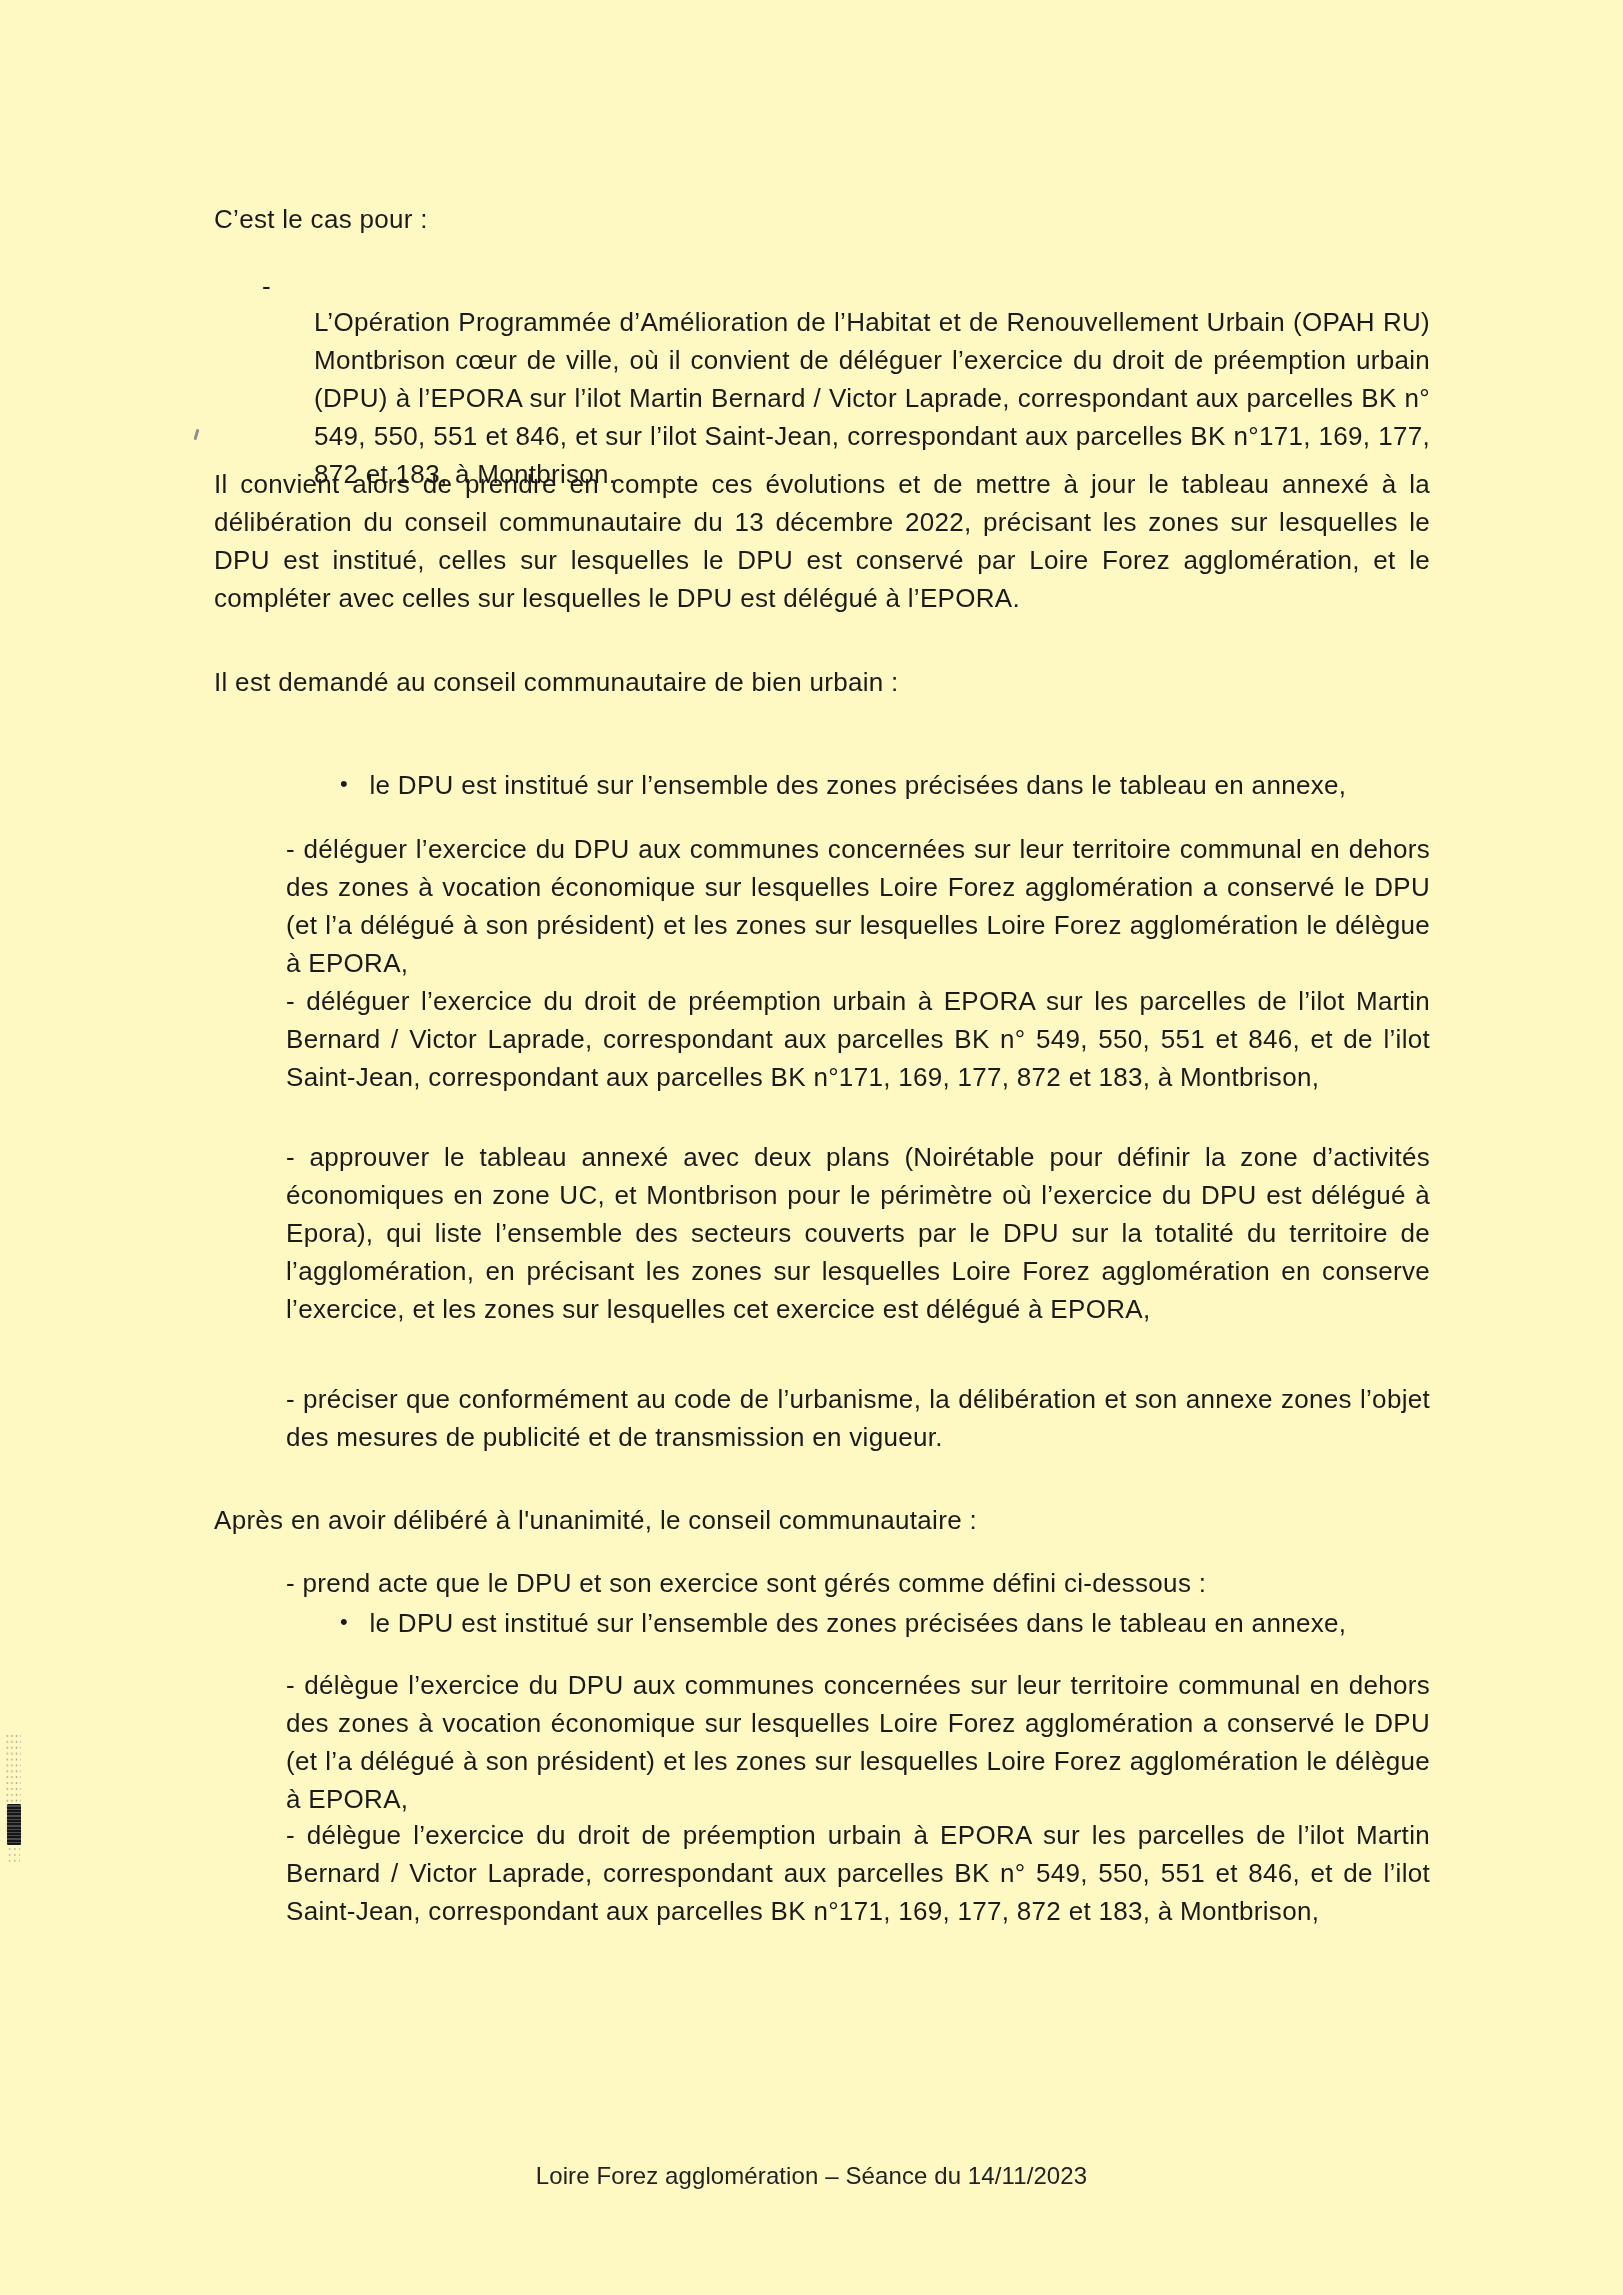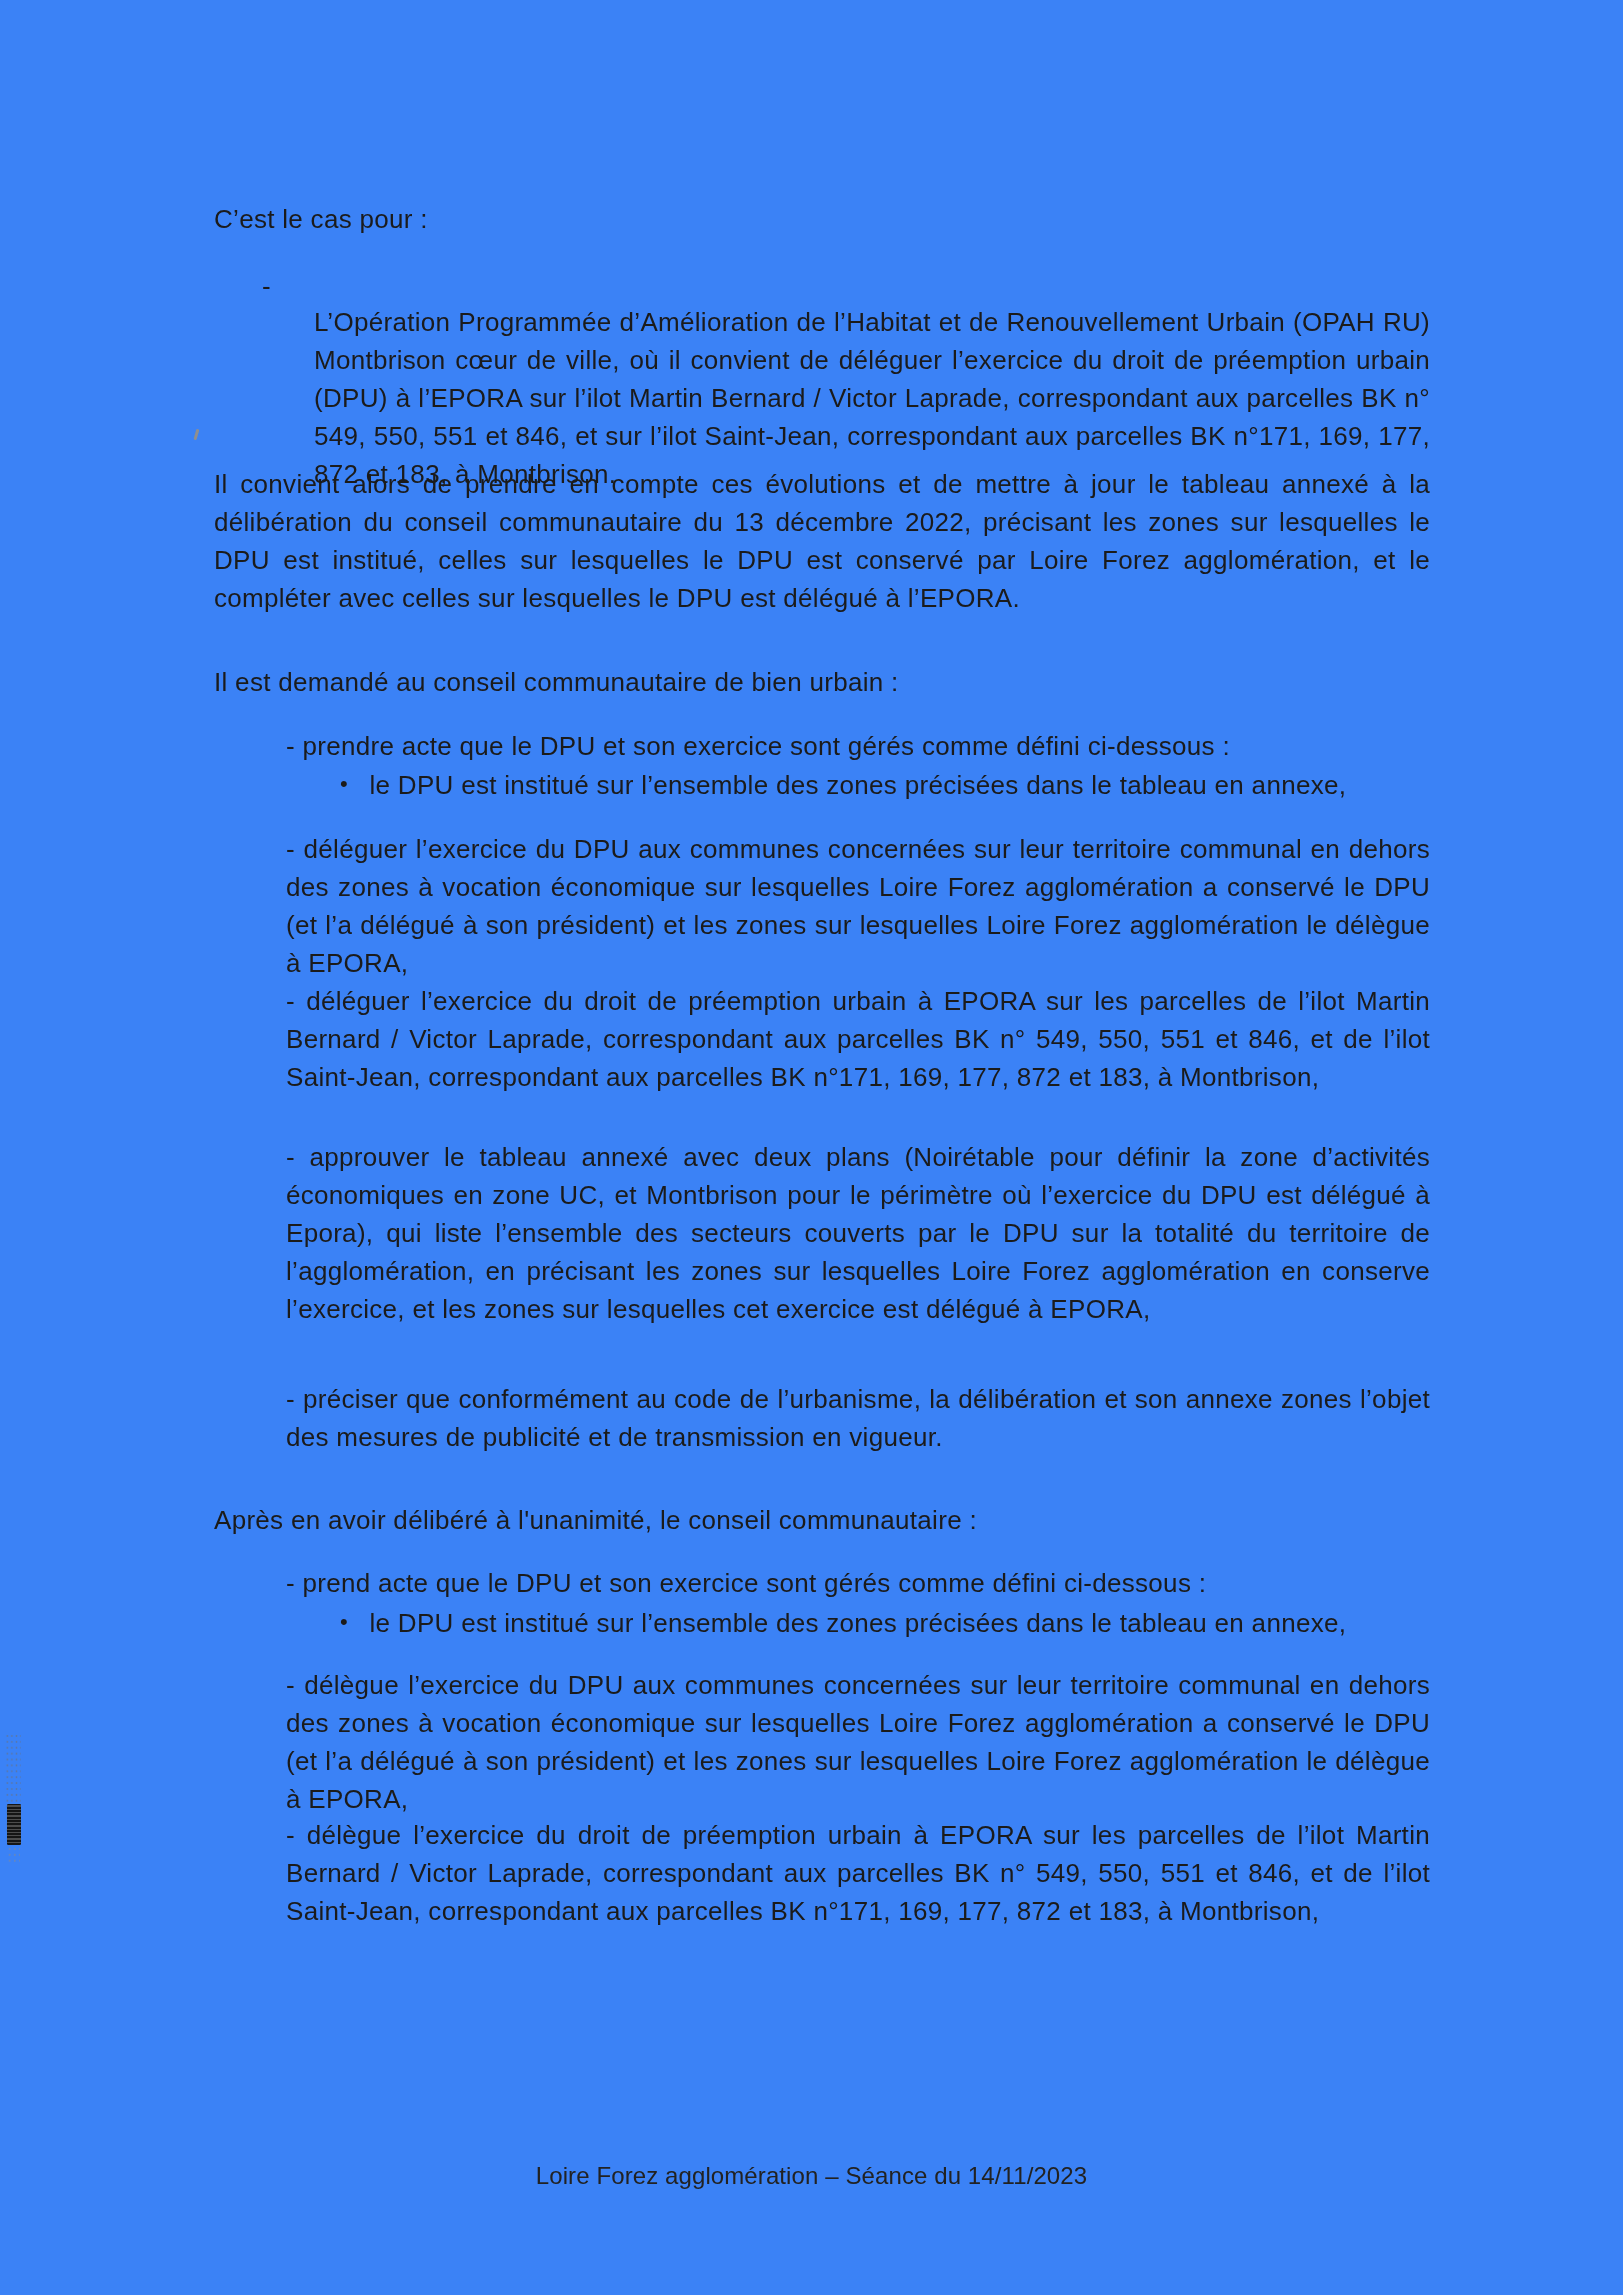--- a/index.html
+++ b/index.html
@@ -1,20 +1,20 @@
 <!DOCTYPE html>
 <html style="font-size:10.5px"><head>
 <meta charset="utf-8">
 <style>
   html,body{margin:0;padding:0;background:#e8e8e8;}
   .page{
     position:relative;
     width:1623px;
     height:2295px;
-    background:#3b82f6;
+    background:#fef9c3;
     font-family:"Liberation Sans", sans-serif;
     color:#1b1b1b;
     font-size:26px;
     line-height:38px;
     letter-spacing:0.3px;
     overflow:hidden;
   }
   .b{position:absolute;text-align:justify;}
   
   #intro{left:214px;top:200px;width:1216px;text-align:left;}
@@ -71,21 +71,20 @@
 
   <div id="case" class="b">
     <span class="marker">-</span>
     <div class="txt">L’Opération Programmée d’Amélioration de l’Habitat et de Renouvellement Urbain (OPAH RU) Montbrison cœur de ville, où il convient de déléguer l’exercice du droit de préemption urbain (DPU) à l’EPORA sur l’ilot Martin Bernard / Victor Laprade, correspondant aux parcelles BK n° 549, 550, 551 et 846, et sur l’ilot Saint-Jean, correspondant aux parcelles BK n°171, 169, 177, 872 et 183, à Montbrison.</div>
   </div>
 
   <div id="para-update" class="b">Il convient alors de prendre en compte ces évolutions et de mettre à jour le tableau annexé à la délibération du conseil communautaire du 13 décembre 2022, précisant les zones sur lesquelles le DPU est institué, celles sur lesquelles le DPU est conservé par Loire Forez agglomération, et le compléter avec celles sur lesquelles le DPU est délégué à l’EPORA.</div>
 
   <div id="req-head" class="b">Il est demandé au conseil communautaire de bien urbain :</div>
 
-  <div id="req1" class="b">- prendre acte que le DPU et son exercice sont gérés comme défini ci-dessous :</div>
 
   <div id="req-b1" class="b">
     <span class="bullet">•</span>
     <div class="txt">le DPU est institué sur l’ensemble des zones précisées dans le tableau en annexe,</div>
   </div>
 
   <div id="req2" class="b">- déléguer l’exercice du DPU aux communes concernées sur leur territoire communal en dehors des zones à vocation économique sur lesquelles Loire Forez agglomération a conservé le DPU (et l’a délégué à son président) et les zones sur lesquelles Loire Forez agglomération le délègue à EPORA,</div>
 
   <div id="req3" class="b">- déléguer l’exercice du droit de préemption urbain à EPORA sur les parcelles de l’ilot Martin Bernard / Victor Laprade, correspondant aux parcelles BK n° 549, 550, 551 et 846, et de l’ilot Saint-Jean, correspondant aux parcelles BK n°171, 169, 177, 872 et 183, à Montbrison,</div>
 

